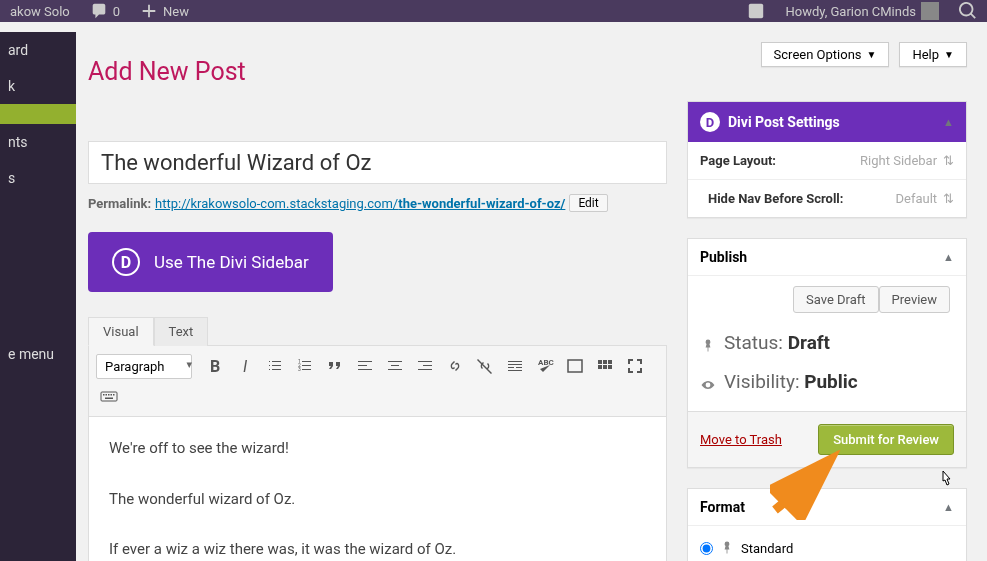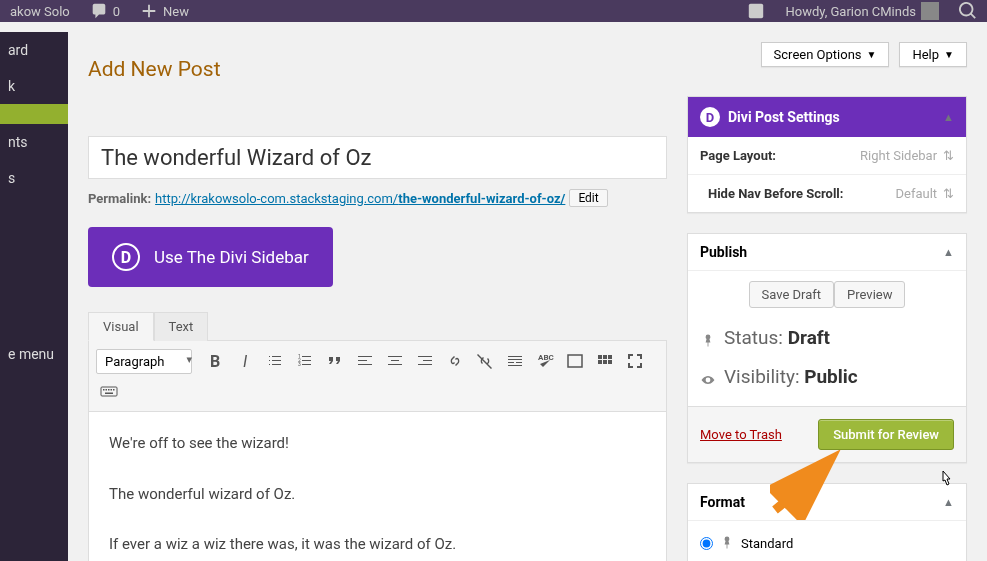--- a/index.html
+++ b/index.html
@@ -2,28 +2,28 @@
 <html><head>
 <meta charset="utf-8">
 <style>
 * { margin: 0; padding: 0; box-sizing: border-box; font-family: -apple-system, BlinkMacSystemFont, "Segoe UI", Roboto, sans-serif; }
 body { background: #f1f1f1; overflow: hidden; }
 .toolbar { background: #4a3a5e; color: #ccc; height: 22px; display: flex; align-items: center; font-size: 13px; padding: 0; justify-content: space-between; }
 .toolbar-left { display: flex; align-items: center; }
 .toolbar-right { display: flex; align-items: flex-start; }
 .toolbar-item { padding: 0 10px; height: 32px; display: flex; align-items: center; gap: 5px; cursor: pointer; }
 .toolbar-item svg { fill: #ccc; }
-.sidebar { position: absolute; left: 0; top: 32px; bottom: 0; width: 68px; background: #2c2438; color: #ccc; overflow: hidden; font-size: 14px; }
+.sidebar { position: absolute; left: 0; top: 32px; bottom: 0; width: 76px; background: #2c2438; color: #ccc; overflow: hidden; font-size: 14px; }
 .sidebar-item { padding: 10px 8px; cursor: pointer; color: #ddd; white-space: nowrap; }
 .sidebar-item.active { background: #93b02f; color: #fff; position: relative; }
 .sidebar-item.active:after { content: ""; position: absolute; right: -8px; top: 50%; transform: translateY(-50%); border: 8px solid transparent; border-right-color: #f1f1f1; }
 .main { position: absolute; left: 68px; right: 0; top: 32px; bottom: 0; padding: 0 20px; overflow: hidden; }
 .top-actions { position: absolute; top: 10px; right: 20px; display: flex; gap: 10px; }
 .top-btn { background: #fff; border: 1px solid #ccc; padding: 4px 12px; font-size: 13px; cursor: pointer; display: flex; align-items: center; gap: 5px; border-radius: 0; box-shadow: 0 1px 1px rgba(0,0,0,0.05); }
-h1.page-title { font-size: 21px; font-weight: 400; padding: 25px 0 15px; color: #a16207; }
+h1.page-title { font-size: 25px; font-weight: 400; padding: 25px 0 15px; color: #be185d; }
 .content-wrap { display: flex; gap: 20px; }
 .content-main { flex: 1; min-width: 0; }
 .content-side { width: 280px; }
 .title-input { width: 100%; padding: 8px 12px; font-size: 22px; border: 1px solid #ddd; background: #fff; outline: none; color: #333; margin-top: 40px; }
 .permalink { font-size: 13px; color: #666; padding: 10px 0; display: flex; align-items: center; gap: 4px; flex-wrap: wrap; }
 .permalink a { color: #0073aa; text-decoration: underline; }
 .permalink .slug { font-weight: bold; }
 .edit-btn { background: #f7f7f7; border: 1px solid #ccc; padding: 1px 8px; font-size: 12px; cursor: pointer; border-radius: 2px; }
 .divi-btn { background: #6c2eb9; color: #fff; border: none; padding: 16px 24px; font-size: 17px; font-weight: 400; display: inline-flex; align-items: center; gap: 14px; cursor: pointer; border-radius: 4px; margin: 10px 0 25px; }
 .divi-logo { width: 28px; height: 28px; border: 2px solid #fff; border-radius: 50%; display: flex; align-items: center; justify-content: center; font-weight: bold; font-size: 16px; }
@@ -42,21 +42,21 @@
 .metabox { background: #fff; border: 1px solid #ddd; margin-bottom: 20px; box-shadow: 0 1px 1px rgba(0,0,0,0.04); }
 .metabox-header { padding: 10px 12px; font-size: 14px; font-weight: bold; border-bottom: 1px solid #eee; display: flex; justify-content: space-between; align-items: center; cursor: pointer; }
 .metabox-header.divi { background: #6c2eb9; color: #fff; border: none; }
 .divi-title { display: flex; align-items: center; gap: 8px; }
 .divi-icon-sm { width: 20px; height: 20px; background: #fff; color: #6c2eb9; border-radius: 50%; display: flex; align-items: center; justify-content: center; font-size: 13px; font-weight: bold; }
 .metabox-row { display: flex; justify-content: space-between; align-items: center; padding: 11px 12px; border-bottom: 1px solid #eee; font-size: 13px; }
 .metabox-row:last-child { border-bottom: none; padding-left: 20px; }
 .metabox-row .label { font-weight: bold; color: #333; flex: 1; }
 .faux-select { color: #aaa; display: flex; align-items: center; gap: 6px; min-width: 110px; justify-content: flex-end; }
 .metabox-body { padding: 10px 12px; font-size: 13px; }
-.publish-actions-top { display: flex; justify-content: center; padding: 10px 8px; }
+.publish-actions-top { display: flex; justify-content: flex-end; padding: 10px 16px; }
 .wp-btn { background: #f7f7f7; border: 1px solid #ccc; padding: 5px 12px; font-size: 13px; cursor: pointer; border-radius: 3px; color: #555; }
 .pub-row { padding: 8px 12px; font-size: 19px; color: #666; display: flex; align-items: flex-end; gap: 8px; }
 .pub-row svg { width: 16px; height: 16px; fill: #888; }
 .pub-row b { color: #333; }
 .pub-footer { padding: 12px; border-top: 1px solid #ddd; background: #f5f5f5; display: flex; justify-content: space-between; align-items: center; margin-top: 10px; }
 .trash-link { color: #a00; text-decoration: underline; cursor: pointer; font-size: 13px; }
 .submit-btn { background: #9db93b; color: #fff; border: 1px solid #7a9426; padding: 7px 14px; font-size: 13px; font-weight: 500; cursor: pointer; border-radius: 3px; box-shadow: inset 0 1px 0 rgba(255,255,255,0.3); }
 .toggle { font-size: 11px; color: #72777c; }
 .caret { font-size: 10px; }
 .arrow-overlay { position: absolute; pointer-events: none; }

